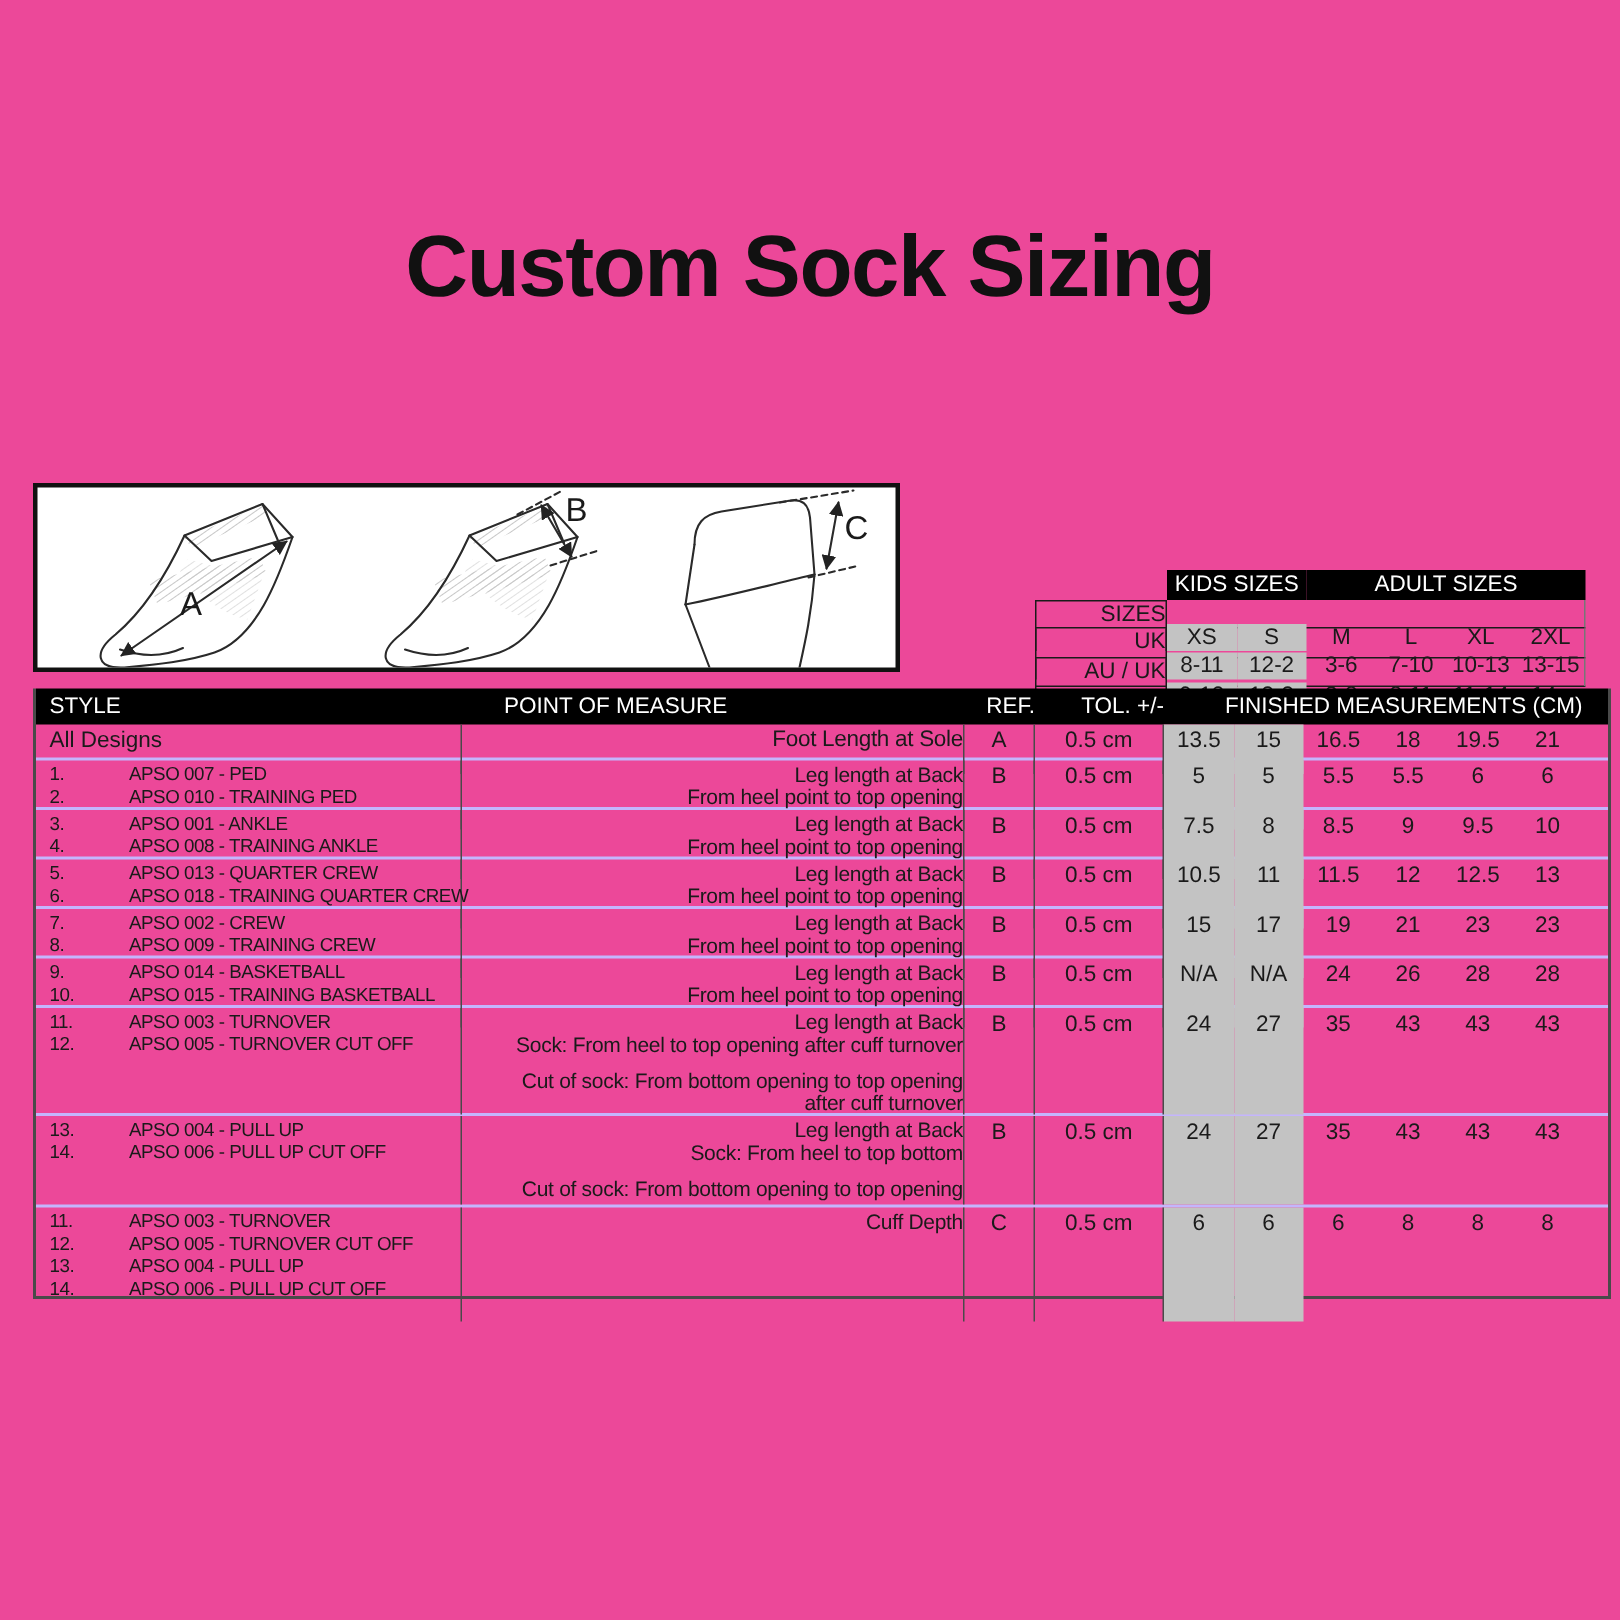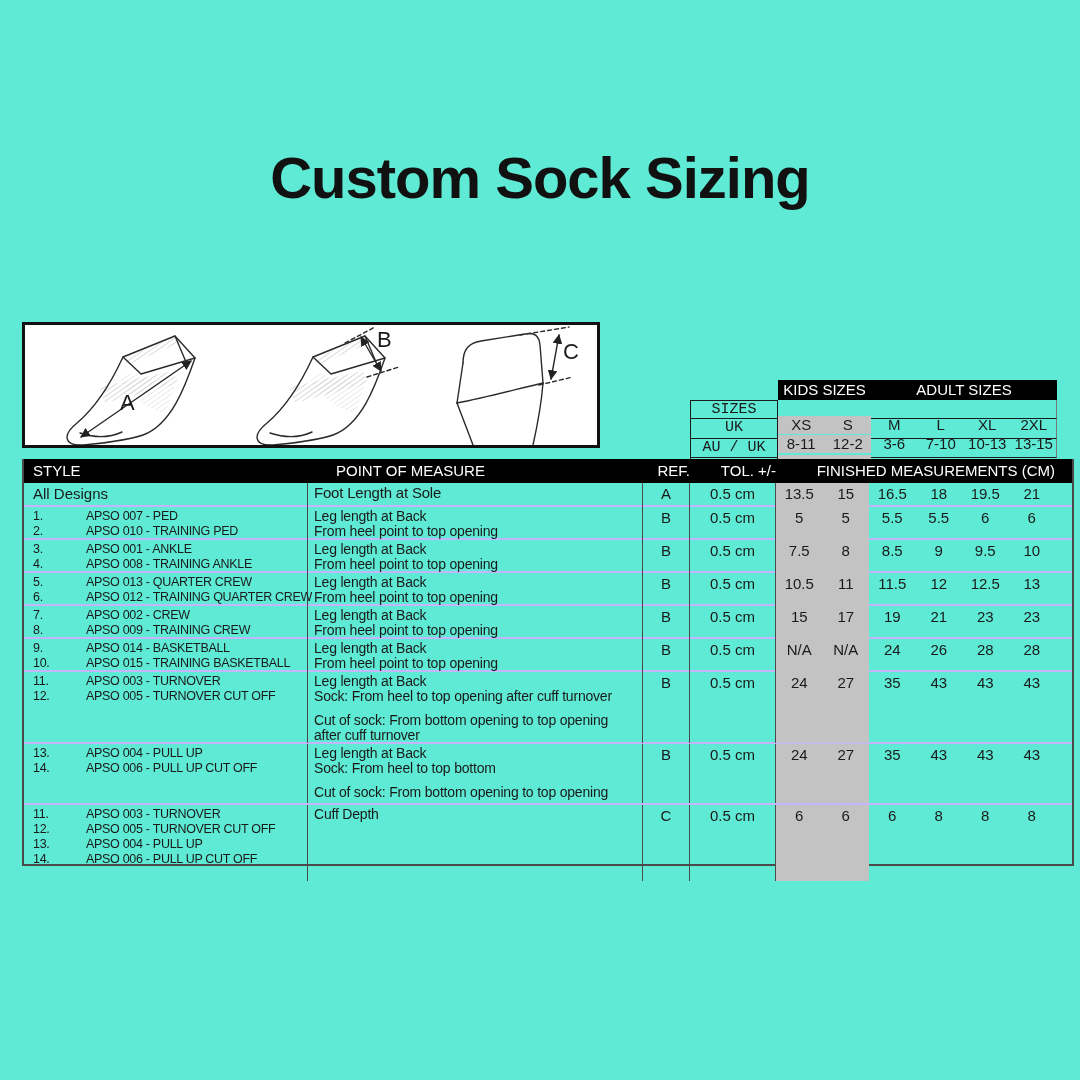--- a/index.html
+++ b/index.html
@@ -1,50 +1,50 @@
 <!DOCTYPE html>
 <html><head>
 <meta charset="utf-8">
 <style>
   html,body { margin:0; padding:0; background:#ffffff; }
   body { width:1080px; height:1080px; font-family:"Liberation Sans", sans-serif; color:#1a1a1a; }
-  .page { position:relative; width:1080px; height:1080px; overflow:hidden; background:#5eead4; }
+  .page { position:relative; width:1080px; height:1080px; overflow:hidden; background:#ec4899; }
 
   .title { position:absolute; top:144px; left:0; width:1080px; margin:0; text-align:center;
            font-size:58px; font-weight:700; letter-spacing:-1px; color:#111; }
 
   
   .diagram { position:absolute; left:22px; top:322px; width:572px; height:120px; border:3px solid #111; background:#fff; }
 
   
   .size-chart { position:absolute; left:690px; top:380px; width:367px; font-size:15px; }
   .sc-ghead { display:grid; grid-template-columns:88px 93px 186px; height:20px; }
   .sc-gcell { background:#000; color:#fff; text-align:center; line-height:20px; font-size:15px; }
   .sc-row { display:grid; grid-template-columns:88px repeat(6,46.5px); height:19.3px; box-sizing:border-box;
             border-bottom:1.5px solid #1a1a1a; border-right:1px solid #777; }
-  .sc-label { border-left:1.5px solid #1a1a1a; border-right:1.5px solid #1a1a1a; text-align:center; line-height:18px; box-sizing:border-box;font-family:Liberation Mono, monospace; }
+  .sc-label { border-left:1.5px solid #1a1a1a; border-right:1.5px solid #1a1a1a; text-align:right; line-height:18px; box-sizing:border-box; }
   .sc-row.first .sc-label { border-top:1.5px solid #1a1a1a; }
   .sc-cell { text-align:center; line-height:18px;margin-top:16px; }
   .hl { background:#c3c3c3; }
 
   
   .main-table { position:absolute; left:22px; top:459px; width:1052px; box-sizing:border-box;
                 border:2px solid #4a4a4a; border-top:none; }
   .mt-header { display:grid; grid-template-columns:284px 335px 47px 86px 279px; height:24px;
                background:#000; color:#fff; font-size:15px; line-height:24px; }
   .h-style { padding-left:9px; } .h-pom { padding-left:6px;margin-left:22px; }
   .h-ref, .h-tol, .h-fin { text-align:right; }
   .mt-row { display:grid; grid-template-columns:284px 335px 47px 86px repeat(6,46.5px); box-sizing:border-box; }
   .mt-row + .mt-row { border-top:2px solid #c4b5fd; }
   .c-style, .c-pom, .c-ref, .c-tol { border-right:1.5px solid #4a4a4a; box-sizing:border-box; }
   .c-style { padding:2px 0 14px 9px; font-size:12.5px; letter-spacing:-0.3px; }
   .s-line { line-height:15px; white-space:nowrap; }
   .s-num { display:inline-block; width:53px; }
   .s-plain { font-size:15px; letter-spacing:0; line-height:17px; }
-  .c-pom { padding:2px 0 0 6px; font-size:14px; letter-spacing:-0.2px; }
+  .c-pom { padding:2px 0 0 6px; font-size:14px; letter-spacing:-0.2px;text-align:right; }
   .pom-line { line-height:15px; white-space:nowrap; }
   .pom-line.gap { height:9px; line-height:9px; overflow:hidden; }
   .c-ref, .c-tol { text-align:center; font-size:15px; padding-top:2px; }
   .c-val { text-align:center; font-size:15px; padding-top:2px; }
 </style>
 </head>
 <body>
 
 <div class="page">
 
@@ -191,21 +191,21 @@
       <div class="c-val hl">8</div>
       <div class="c-val">8.5</div>
       <div class="c-val">9</div>
       <div class="c-val">9.5</div>
       <div class="c-val">10</div>
     </div>
 
     <div class="mt-row" style="height:33px">
       <div class="c-style">
         <div class="s-line"><span class="s-num">5.</span><span>APSO 013 - QUARTER CREW</span></div>
-        <div class="s-line"><span class="s-num">6.</span><span>APSO 012 - TRAINING QUARTER CREW</span></div>
+        <div class="s-line"><span class="s-num">6.</span><span>APSO 018 - TRAINING QUARTER CREW</span></div>
       </div>
       <div class="c-pom">
         <div class="pom-line">Leg length at Back</div>
         <div class="pom-line">From heel point to top opening</div>
       </div>
       <div class="c-ref">B</div>
       <div class="c-tol">0.5 cm</div>
       <div class="c-val hl">10.5</div>
       <div class="c-val hl">11</div>
       <div class="c-val">11.5</div>

